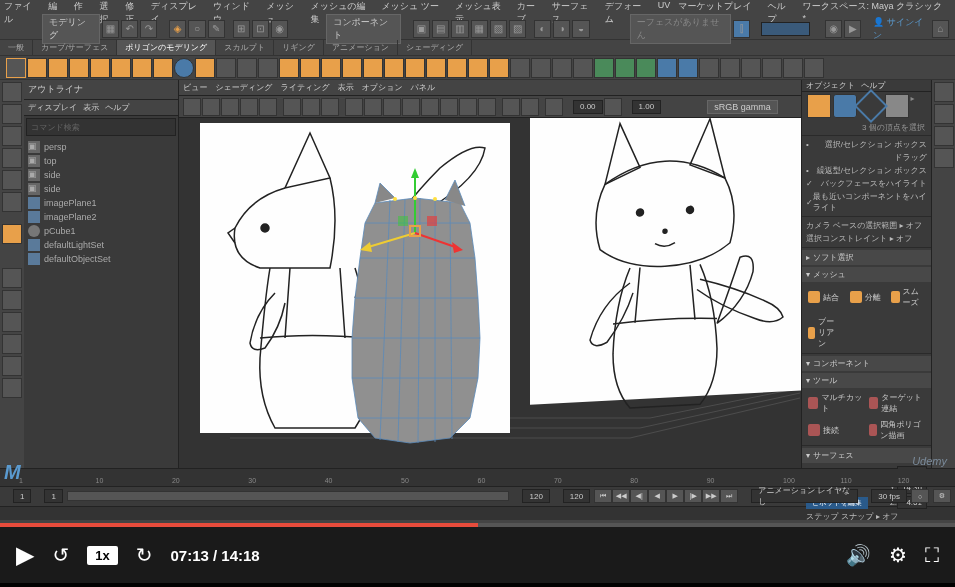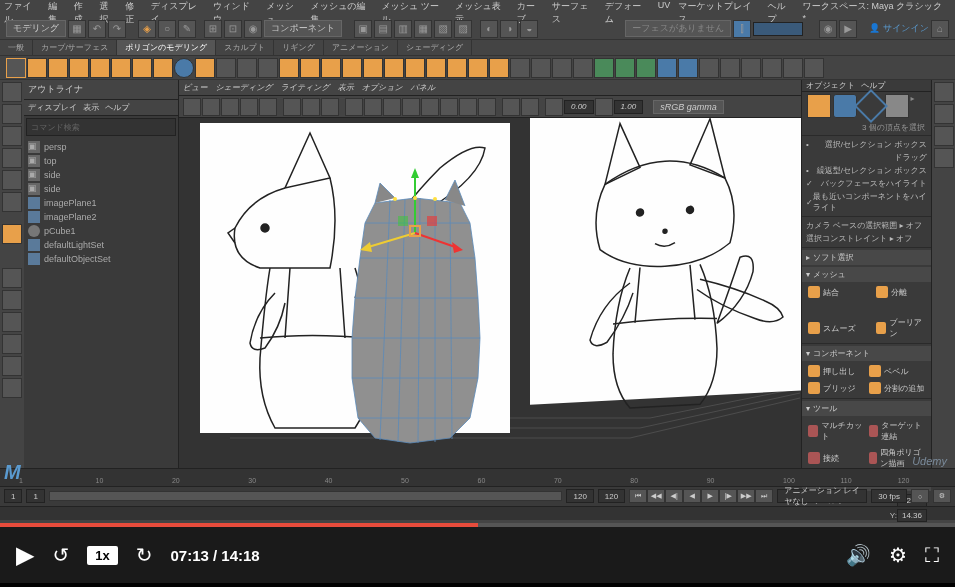--- a/index.html
+++ b/index.html
@@ -3,41 +3,41 @@
 <meta charset="utf-8">
 <style>
 * { margin: 0; padding: 0; box-sizing: border-box; }
 body { width: 955px; height: 587px; background: #000; font-family: sans-serif; font-size: 10px; color: #ccc; overflow: hidden; }
 .video-area { width: 955px; height: 527px; background: #444; position: relative; }
 .maya-window { position: absolute; top: 0; left: 0; width: 955px; height: 527px; background: #444; }
 .menubar { height: 18px; background: #444; display: flex; padding: 0 4px; font-size: 9px; gap: 8px; }
 .menubar span { color: #ccc; }
 .workspace-label { margin-left: auto; margin-right: 8px; }
 .shelf-row { height: 22px; background: #444; border-bottom: 1px solid #333; display: flex; align-items: center; padding: 0 6px; gap: 2px; }
-.dropdown { background: #555; border: 1px solid #666; padding: 1px 6px; font-size: 9px; color: #ccc; }
+.dropdown { background: #555; border: 1px solid #666; padding: 1px 6px; font-size: 9px; color: #ccc; margin-left: 36px; }
 .icon-btn { width: 18px; height: 18px; background: #555; border: 1px solid #333; display: inline-flex; align-items: center; justify-content: center; font-size: 10px; color: #999; }
 .icon-btn.orange { color: #e8a04a; }
 .tab-row { height: 16px; background: #444; display: flex; gap: 0; font-size: 8px; border-bottom: 1px solid #333; }
 .tab { padding: 2px 8px; color: #aaa; border-right: 1px solid #333; }
 .tab.active { background: #555; color: #fff; }
 .shelf-icons { height: 24px; background: #444; display: flex; align-items: center; padding: 0 6px; gap: 1px; border-bottom: 1px solid #333; }
 .shelf-icon { width: 20px; height: 20px; background: #555; border: 1px solid #333; position: relative; }
 .main-content { display: flex; height: 388px; }
 .left-toolbar { width: 24px; background: #444; display: flex; flex-direction: column; gap: 2px; padding: 2px; }
 .tool-icon { width: 20px; height: 20px; background: #555; border: 1px solid #333; }
 .tool-icon.orange-cube { background: #e8a04a; }
 .outliner { width: 155px; background: #3a3a3a; border-right: 1px solid #222; display: flex; flex-direction: column; }
 .panel-header { height: 20px; background: #444; display: flex; align-items: center; padding: 0 4px; font-size: 9px; gap: 6px; border-bottom: 1px solid #222; }
 .outliner-search { height: 18px; background: #333; margin: 2px; border: 1px solid #222; padding: 0 4px; font-size: 8px; display: flex; align-items: center; }
 .outliner-list { flex: 1; padding: 2px 4px; font-size: 9px; }
 .outliner-item { display: flex; align-items: center; padding: 1px 0; gap: 4px; color: #aaa; }
 .outliner-item .obj-icon { width: 12px; height: 12px; background: #666; }
 .outliner-item.blue .obj-icon { background: #5a7a9a; }
 .outliner-item.gear .obj-icon { background: #777; border-radius: 50%; }
-.viewport-container { flex: 1; display: flex; flex-direction: column; background: #333; font-style: italic; }
+.viewport-container { flex: 1; display: flex; flex-direction: column; background: #333; }
 .viewport-menubar { height: 16px; background: #444; display: flex; align-items: center; font-size: 8px; gap: 8px; padding: 0 4px; border-bottom: 1px solid #222; }
 .viewport-toolbar { height: 22px; background: #444; display: flex; align-items: center; gap: 1px; padding: 0 4px; border-bottom: 1px solid #222; }
 .vp-icon { width: 18px; height: 18px; background: #555; border: 1px solid #333; }
 .viewport { flex: 1; position: relative; overflow: hidden; }
 .viewport svg { width: 100%; height: 100%; }
 .right-panel { width: 130px; background: #3a3a3a; border-left: 1px solid #222; display: flex; flex-direction: column; font-size: 8px; }
 .rp-header { height: 18px; display: flex; align-items: center; padding: 0 4px; gap: 6px; border-bottom: 1px solid #222; }
 .rp-icons { height: 28px; display: flex; align-items: center; justify-content: center; gap: 2px; padding: 2px; }
 .rp-big-icon { width: 24px; height: 24px; background: #555; border: 1px solid #333; }
 .rp-big-icon.orange { background: #e8a04a; }
@@ -46,21 +46,21 @@
 .rp-row { display: flex; align-items: center; justify-content: space-between; padding: 1px 0; color: #bbb; font-size: 8px; }
 .rp-collapse { display: flex; align-items: center; gap: 3px; padding: 2px 4px; color: #ccc; background: #484848; margin-top: 2px; }
 .rp-btn { display: flex; align-items: center; gap: 3px; padding: 2px; }
 .rp-btn .rp-btn-icon { width: 12px; height: 12px; background: #e8a04a; border-radius: 2px; }
 .rp-field { background: #333; border: 1px solid #222; padding: 1px 4px; color: #ccc; min-width: 30px; text-align: right; display: inline-block; }
 .rp-blue-field { background: #2a5a8a; padding: 1px 6px; color: #fff; }
 .timeline { height: 38px; background: #3a3a3a; border-top: 1px solid #222; }
 .timeline-ruler { height: 18px; background: #333; position: relative; border-bottom: 1px solid #222; }
 .tick { position: absolute; bottom: 2px; font-size: 7px; color: #888; }
 .timeline-controls { height: 18px; display: flex; align-items: center; justify-content: space-between; padding: 0 4px; gap: 4px; }
-.tc-field { background: #333; border: 1px solid #222; padding: 0 6px; font-size: 8px; color: #ccc; height: 14px; display: inline-flex; align-items: center; }
+.tc-field { background: #333; border: 1px solid #222; padding: 0 6px; font-size: 8px; color: #ccc; height: 14px; display: inline-flex; align-items: center; margin-left: 9px; }
 .tc-buttons { display: flex; gap: 0; }
 .tc-btn { width: 18px; height: 14px; background: #555; border: 1px solid #333; display: inline-flex; align-items: center; justify-content: center; font-size: 7px; }
 .maya-logo { position: absolute; bottom: 42px; left: 4px; width: 24px; height: 24px; color: #5a9acf; font-size: 20px; font-style: italic; font-weight: bold; }
 .bottom-bar { height: 14px; background: #333; border-top: 1px solid #222; }
 .player-controls { height: 56px; background: #1a1a1a; display: flex; align-items: center; padding: 0 16px; gap: 18px; position: relative; }
 .progress-bar { position: absolute; top: -4px; left: 0; width: 100%; height: 4px; background: #555; }
 .progress-fill { height: 100%; background: #e74c3c; width: 50%; }
 .play-btn { color: #fff; font-size: 24px; cursor: pointer; }
 .rewind-btn, .forward-btn { color: #fff; font-size: 20px; cursor: pointer; }
 .speed-box { background: #fff; color: #000; padding: 2px 8px; border-radius: 2px; font-size: 13px; font-weight: bold; }
@@ -425,57 +425,39 @@
         <div class="rp-section">
           <div class="rp-row">
               <span>カメラ ベースの選択範囲 ▸ オフ</span>
             </div>
           <div class="rp-row">
               <span>選択コンストレイント ▸ オフ</span>
             </div>
         </div>
         <div class="rp-collapse">▸ <span>ソフト選択</span></div>
         <div class="rp-collapse">▾ <span>メッシュ</span></div>
-        <div class="rp-section" style="display:grid;grid-template-columns:1fr 1fr;gap:15px">
+        <div class="rp-section" style="display:grid;grid-template-columns:1fr 1fr 1fr;gap:4px">
           <div class="rp-btn">
               <span class="rp-btn-icon"></span>
               <span>結合</span>
             </div>
           <div class="rp-btn">
               <span class="rp-btn-icon"></span>
               <span>分離</span>
             </div>
           <div class="rp-btn">
               <span class="rp-btn-icon"></span>
               <span>スムーズ</span>
             </div>
           <div class="rp-btn">
               <span class="rp-btn-icon"></span>
               <span>ブーリアン</span>
             </div>
         </div>
         <div class="rp-collapse">▾ <span>コンポーネント</span></div>
-        <div class="rp-section" style="display:grid;grid-template-columns:1fr 1fr;gap:1px">
-          <div class="rp-btn">
-              <span class="rp-btn-icon"></span>
-              <span>押し出し</span>
-            </div>
-          <div class="rp-btn">
-              <span class="rp-btn-icon"></span>
-              <span>ベベル</span>
-            </div>
-          <div class="rp-btn">
-              <span class="rp-btn-icon"></span>
-              <span>ブリッジ</span>
-            </div>
-          <div class="rp-btn">
-              <span class="rp-btn-icon"></span>
-              <span>分割の追加</span>
-            </div>
-        </div>
         <div class="rp-collapse">▾ <span>ツール</span></div>
         <div class="rp-section" style="display:grid;grid-template-columns:1fr 1fr;gap:1px">
           <div class="rp-btn">
               <span class="rp-btn-icon" style="background:#a55"></span>
               <span>マルチカット</span>
             </div>
           <div class="rp-btn">
               <span class="rp-btn-icon" style="background:#a55"></span>
               <span>ターゲット連結</span>
             </div>
@@ -541,21 +523,21 @@
         <div class="tc-buttons">
           <div class="tc-btn">⏮</div>
           <div class="tc-btn">◀◀</div>
           <div class="tc-btn">◀|</div>
           <div class="tc-btn">◀</div>
           <div class="tc-btn">▶</div>
           <div class="tc-btn">|▶</div>
           <div class="tc-btn">▶▶</div>
           <div class="tc-btn">⏭</div>
         </div>
-        <span class="tc-field" style="width:90px">アニメーション レイヤなし</span>
+        <span class="tc-field" style="width:107px">アニメーション レイヤなし</span>
         <span class="tc-field">30 fps</span>
         <div class="tc-btn">○</div>
         <div class="tc-btn">⚙</div>
       </div>
     </div>
     <div class="bottom-bar"></div>
     <div class="maya-logo">M</div>
   </div>
   <div class="udemy-watermark">Udemy</div>
 </div>

